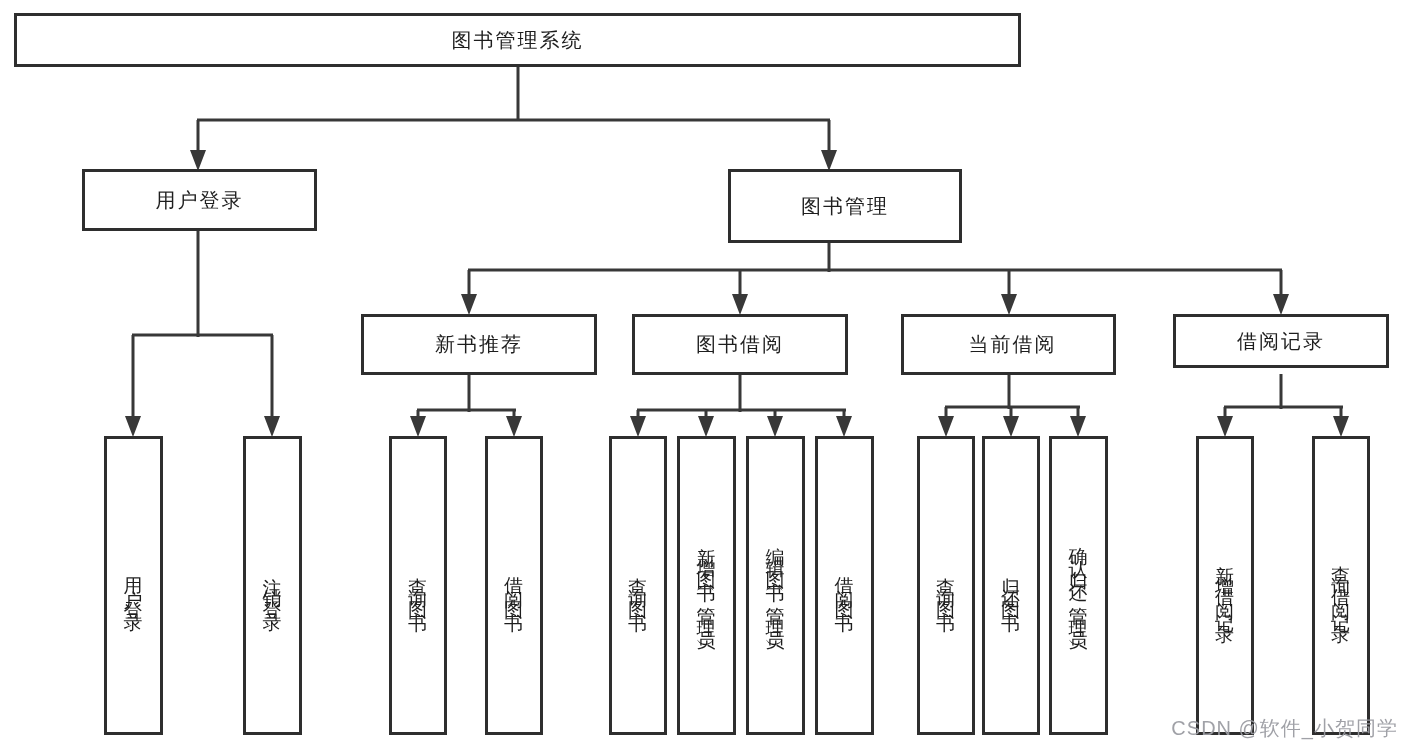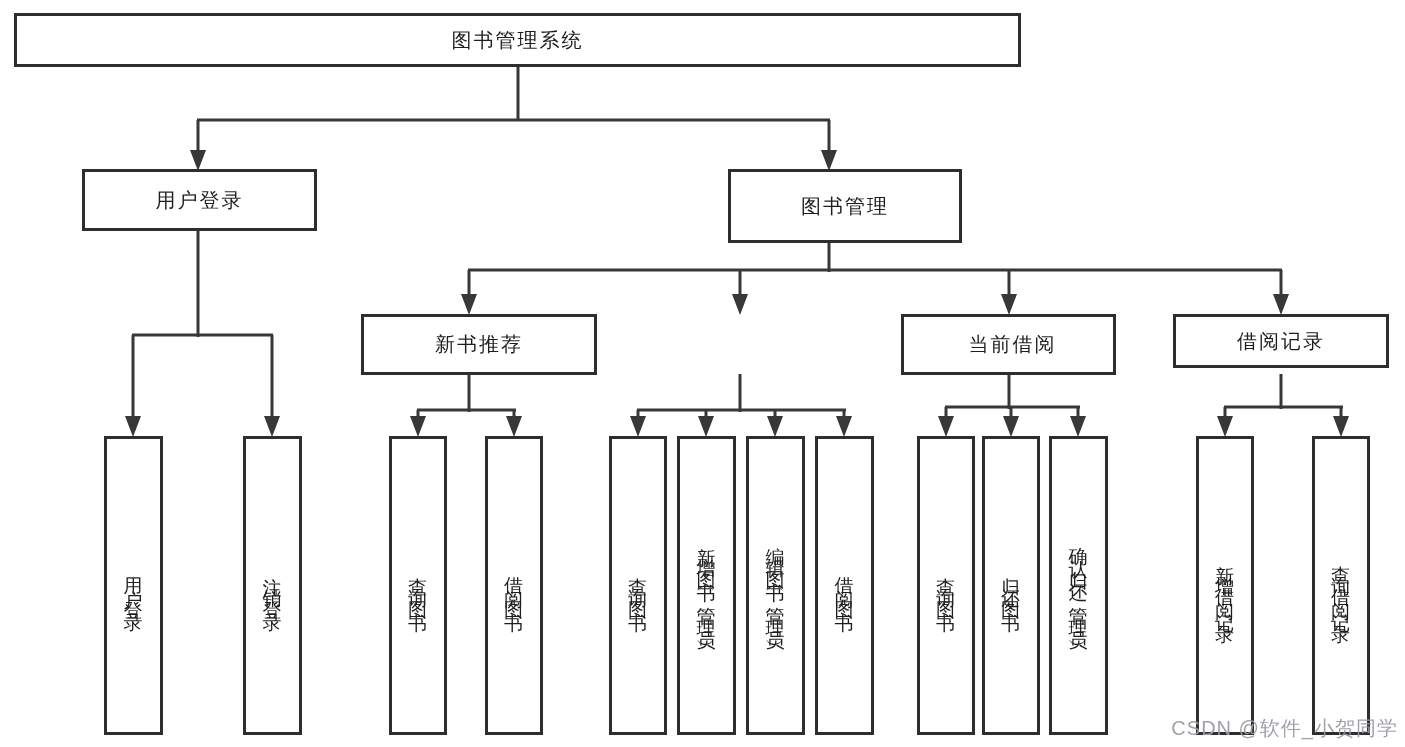--- a/index.html
+++ b/index.html
@@ -130,20 +130,21 @@
       M1217 416 L1233 416 L1225 437 Z
       M1333 416 L1349 416 L1341 437 Z"></path>
   </svg>
 
   <div class="node hbox" style="left:14px; top:13px; width:1007px; height:54px;">图书管理系统</div>
 
   <div class="node hbox" style="left:82px; top:169px; width:235px; height:62px;">用户登录</div>
   <div class="node hbox" style="left:712px; top:169px; width:234px; height:74px;margin-left:16px;">图书管理</div>
 
   <div class="node hbox" style="left:361px; top:314px; width:236px; height:61px;">新书推荐</div>
+  <div class="node hbox" style="left:632px; top:314px; width:216px; height:61px;">图书借阅</div>
   <div class="node hbox" style="left:901px; top:314px; width:215px; height:61px;padding-left:8px;">当前借阅</div>
   <div class="node hbox" style="left:1173px; top:314px; width:216px; height:54px;">借阅记录</div>
 
   <div class="node leaf" style="left:104px; top:436px; width:59px; height:299px;">
     <span class="vtext">用户登录</span>
   </div>
   <div class="node leaf" style="left:243px; top:436px; width:59px; height:299px;">
     <span class="vtext">注销登录</span>
   </div>
 

